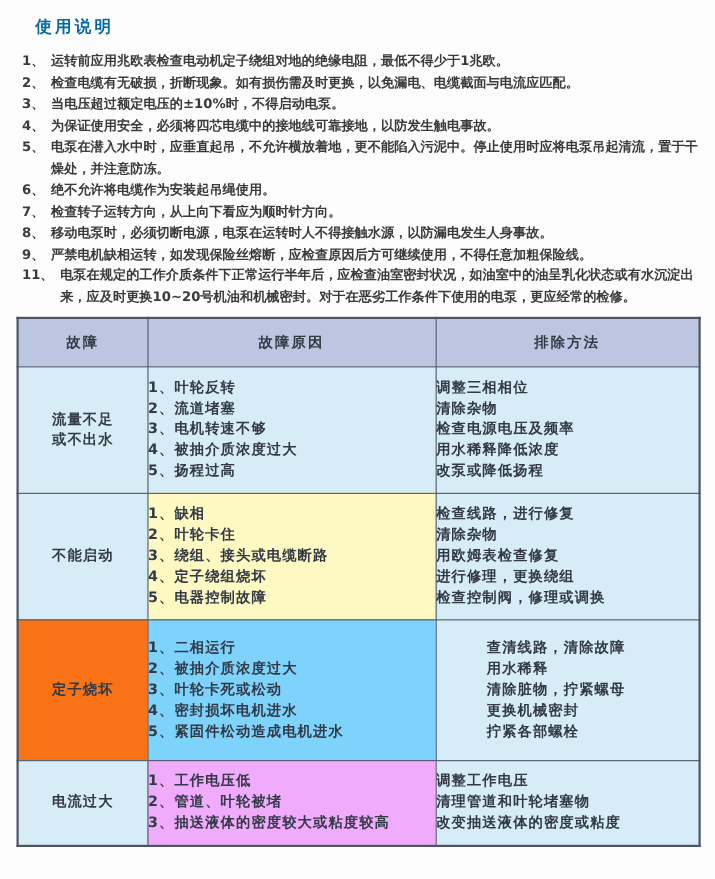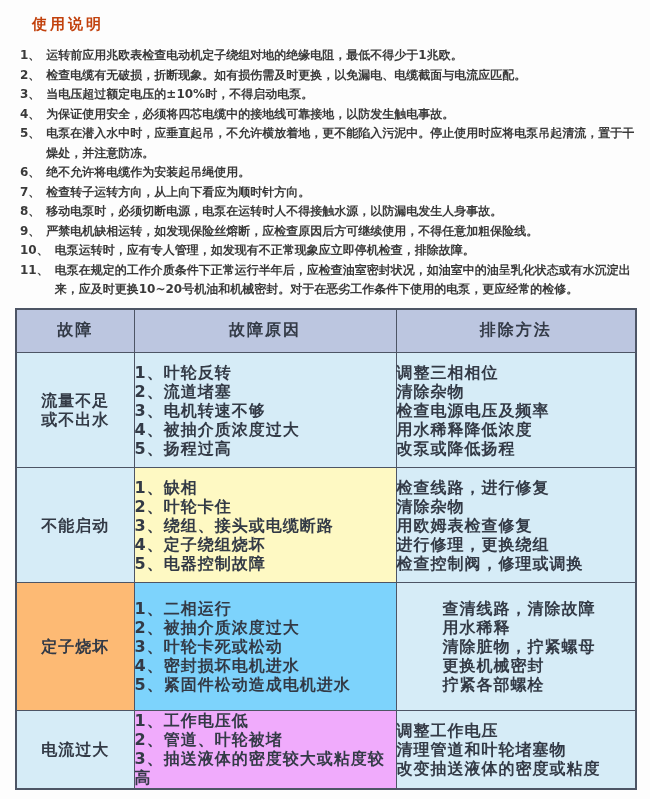--- a/index.html
+++ b/index.html
@@ -29,21 +29,21 @@
   }
   .inst { display: flex; line-height: 19.5px; }
   .inst .num { flex: none; padding-right: 6px; white-space: nowrap; }
   .inst .txt { flex: 1; }
 
   table.fault-table {
     margin: 8px 0 0 15px;
     width: 620px;
     border-collapse: collapse;
     table-layout: fixed;
-    font-size: 16px;
+    font-size: 13px;
     font-weight: bold;
     color: #333a46;
     border: 2px solid #4d5565;
   }
   table.fault-table th, table.fault-table td {
     border: 1px solid #4d5565;
     padding: 0;
   }
   table.fault-table thead th {
     height: 44px;
@@ -63,21 +63,21 @@
   tr.r1 { height: 115px; }
   tr.r2 { height: 115px; }
   tr.r3 { height: 128px; }
   tr.r4 { height: 78px; }
 </style>
 </head>
 <body>
 
 <div class="page">
 
-  <h1 class="doc-title" style="color:#c2410c;">使用说明</h1>
+  <h1 class="doc-title" style="color:#0369a1;">使用说明</h1>
 
   <div class="instructions">
     <div class="inst">
       <span class="num">1、</span>
       <span class="txt">运转前应用兆欧表检查电动机定子绕组对地的绝缘电阻，最低不得少于1兆欧。</span>
     </div>
     <div class="inst">
       <span class="num">2、</span>
       <span class="txt">检查电缆有无破损，折断现象。如有损伤需及时更换，以免漏电、电缆截面与电流应匹配。</span>
     </div>
@@ -101,24 +101,20 @@
       <span class="num">7、</span>
       <span class="txt">检查转子运转方向，从上向下看应为顺时针方向。</span>
     </div>
     <div class="inst">
       <span class="num">8、</span>
       <span class="txt">移动电泵时，必须切断电源，电泵在运转时人不得接触水源，以防漏电发生人身事故。</span>
     </div>
     <div class="inst">
       <span class="num">9、</span>
       <span class="txt">严禁电机缺相运转，如发现保险丝熔断，应检查原因后方可继续使用，不得任意加粗保险线。</span>
-    </div>
-    <div class="inst">
-      <span class="num">10、</span>
-      <span class="txt">电泵运转时，应有专人管理，如发现有不正常现象应立即停机检查，排除故障。</span>
     </div>
     <div class="inst">
       <span class="num">11、</span>
       <span class="txt">电泵在规定的工作介质条件下正常运行半年后，应检查油室密封状况，如油室中的油呈乳化状态或有水沉淀出来，应及时更换10~20号机油和机械密封。对于在恶劣工作条件下使用的电泵，更应经常的检修。</span>
     </div>
   </div>
 
   <table class="fault-table">
     <colgroup>
       <col style="width:118px">
@@ -154,21 +150,21 @@
 3、绕组、接头或电缆断路
 4、定子绕组烧坏
 5、电器控制故障</td>
         <td class="solutions-cell" style="background:#d6ecf7;">检查线路，进行修复
 清除杂物
 用欧姆表检查修复
 进行修理，更换绕组
 检查控制阀，修理或调换</td>
       </tr>
       <tr class="r3">
-        <td class="fault-cell" style="background:#fdba74;">定子烧坏</td>
+        <td class="fault-cell" style="background:#f97316;">定子烧坏</td>
         <td class="causes-cell" style="background:#7dd3fc;">1、二相运行
 2、被抽介质浓度过大
 3、叶轮卡死或松动
 4、密封损坏电机进水
 5、紧固件松动造成电机进水</td>
         <td class="solutions-cell" style="background:#d6ecf7;padding-left:46px;">查清线路，清除故障
 用水稀释
 清除脏物，拧紧螺母
 更换机械密封
 拧紧各部螺栓</td>

